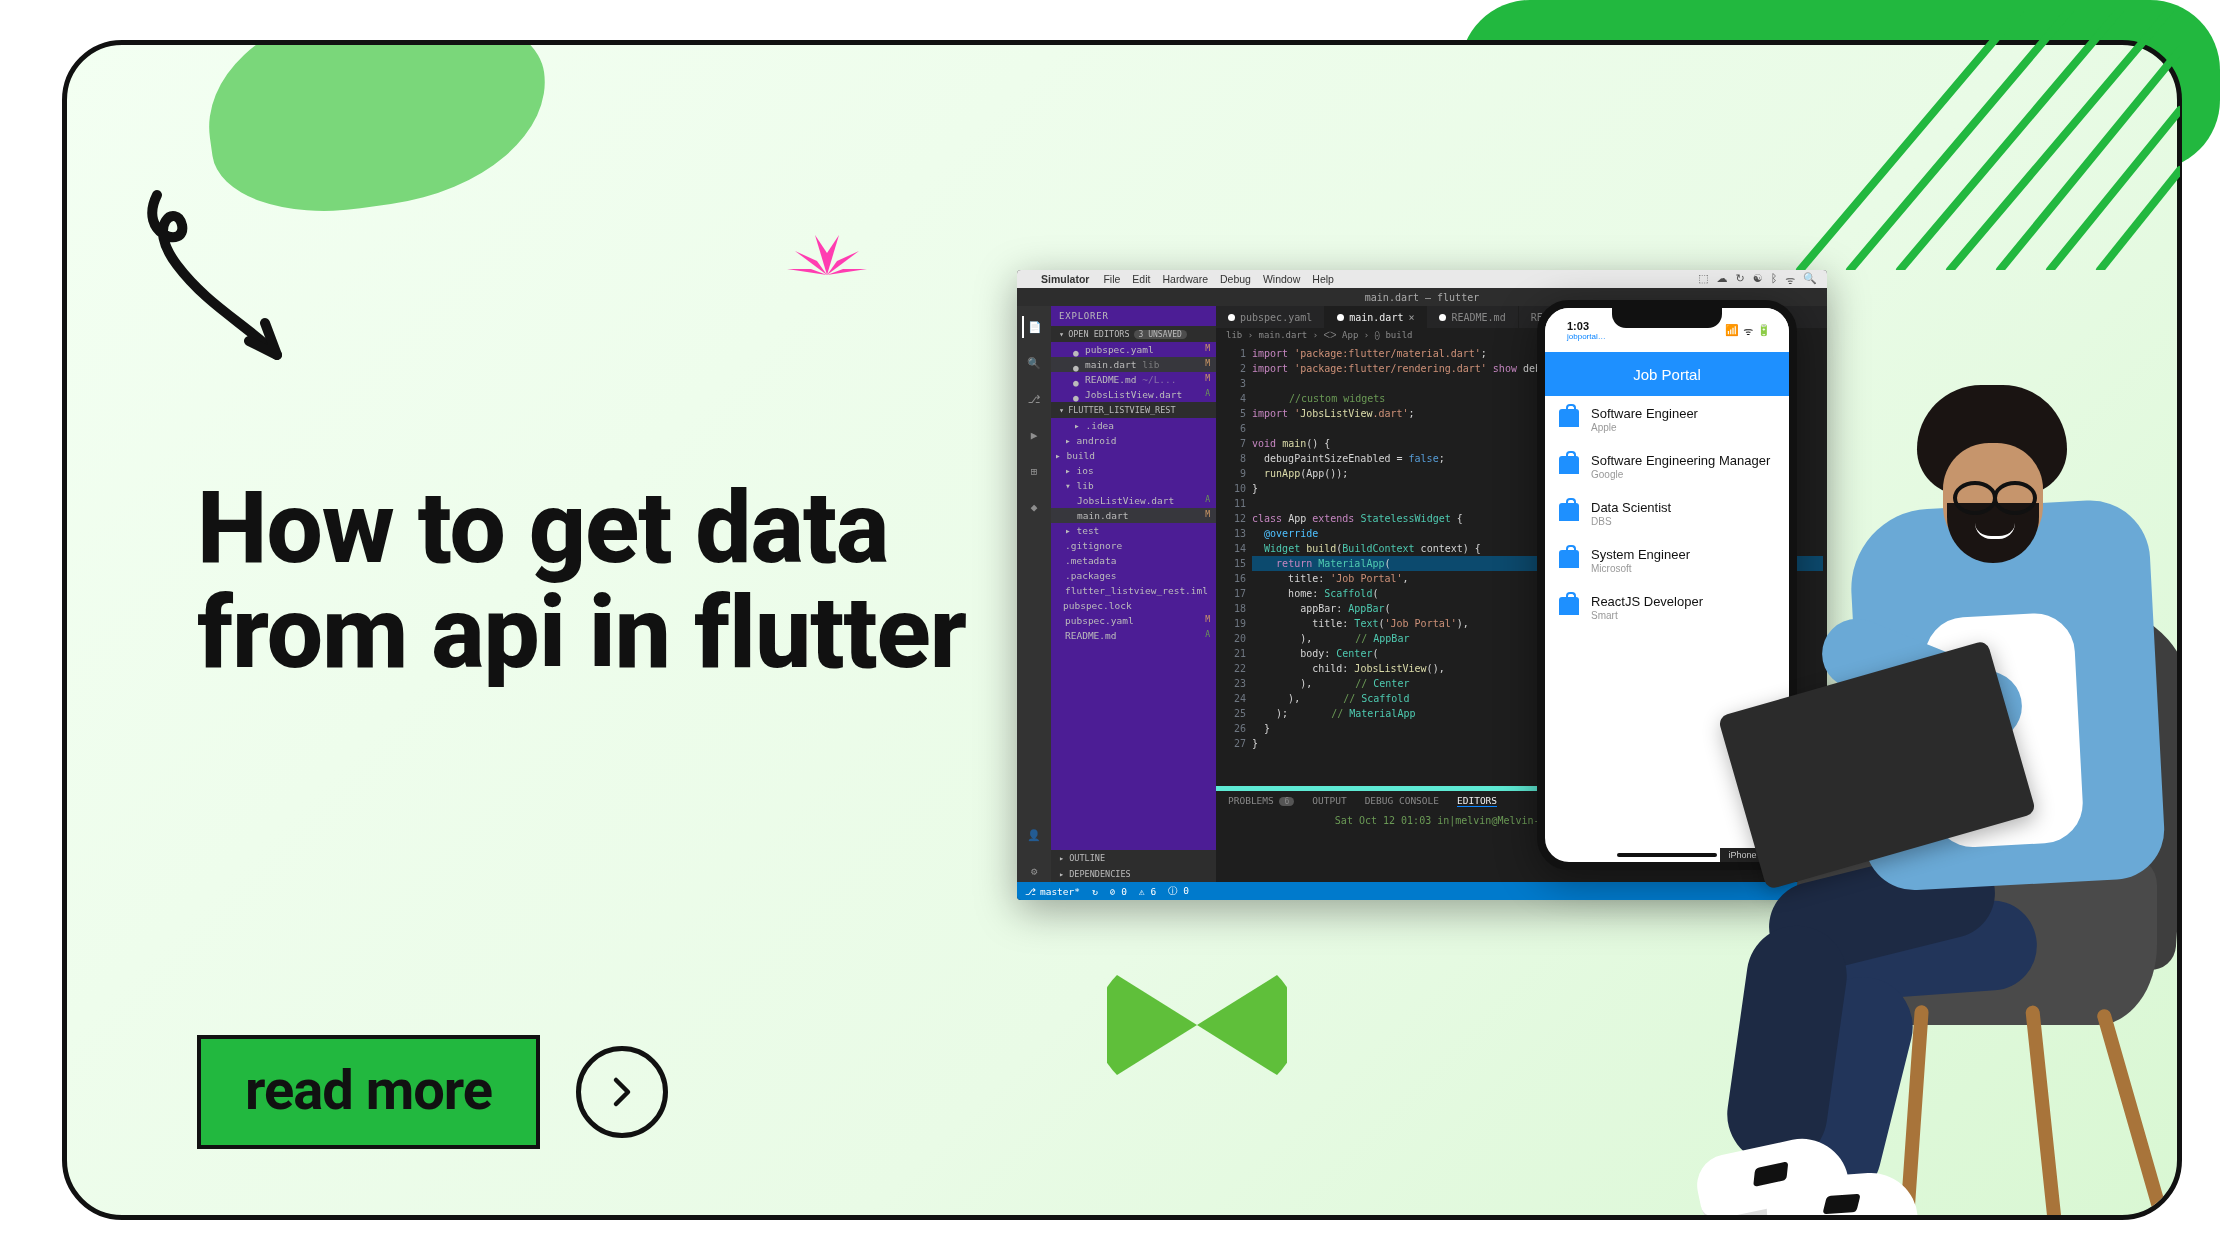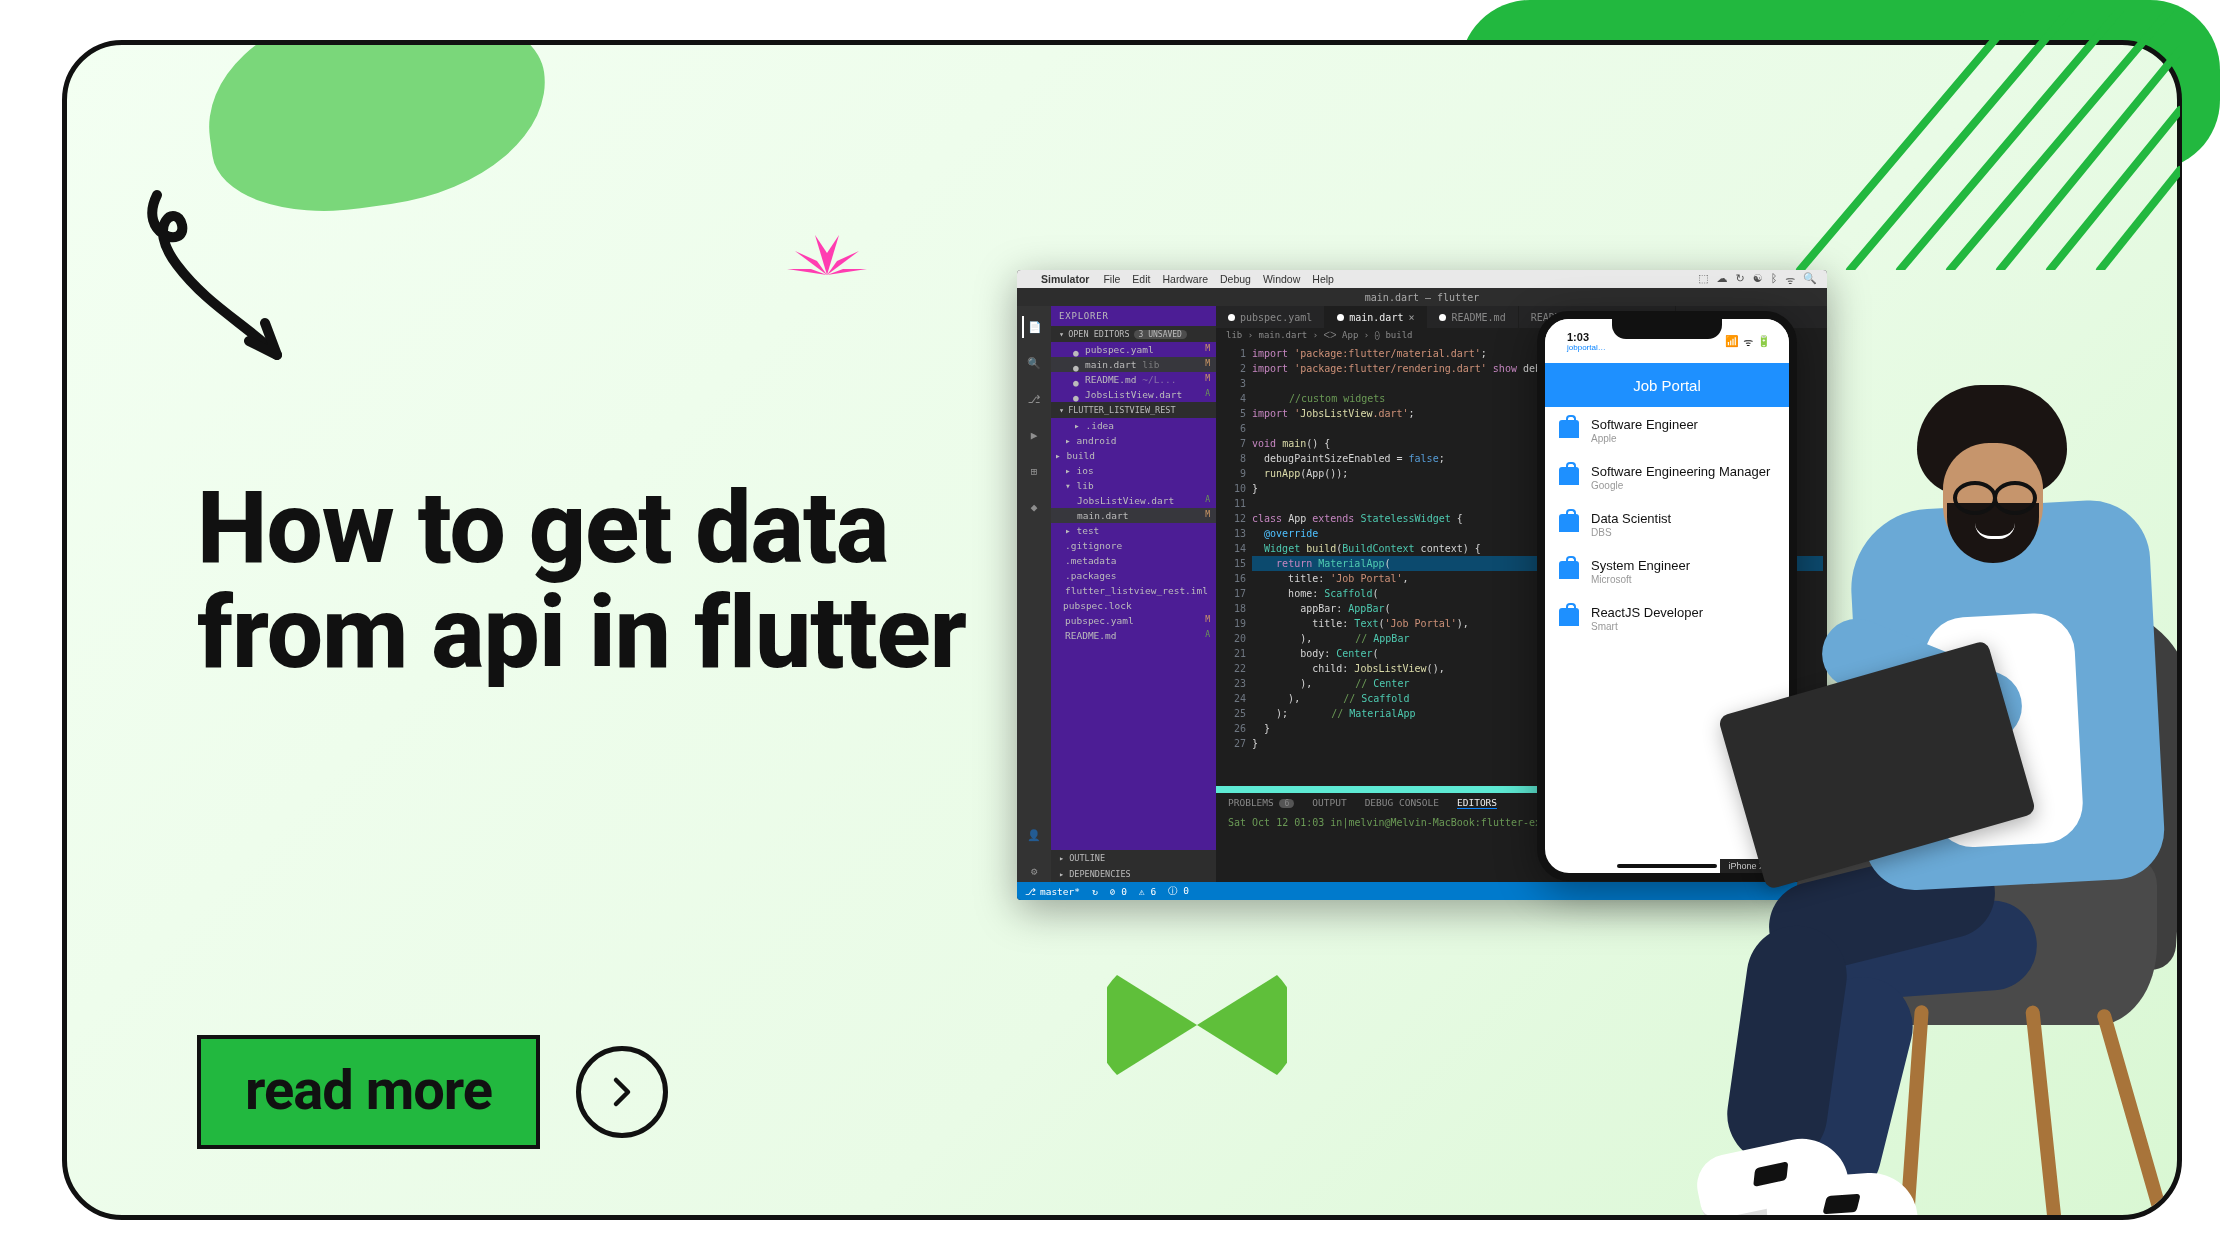--- a/index.html
+++ b/index.html
@@ -178,41 +178,40 @@
   .tab.active { background:#1e1e1e; color:#eee; }
   .tab .dot { width:7px;height:7px;border-radius:50%;background:#fff; }
   .tab .x { opacity:.6; }
   .breadcrumb { font-size:9px; color:#888; padding:2px 10px; background:#1e1e1e;}
   .code-body { flex:1; display:flex; overflow:hidden; position:relative; }
   .gutter { width:36px; text-align:right; padding:4px 6px 4px 0; color:#6e7681; background:#1e1e1e; font-size:10px; line-height:15px;}
   .code { flex:1; padding:4px 0; font-size:10px; line-height:15px; white-space:pre; color:#d4d4d4; overflow:hidden;}
   .code .kw{color:#c586c0;} .code .ty{color:#4ec9b0;} .code .fn{color:#dcdcaa;} .code .st{color:#ce9178;}
   .code .cm{color:#6a9955;margin-left:37px;} .code .bl{color:#569cd6;} .code .ov{color:#4fc1ff;}
   .code .hl{ background:#0c4a6e; display:inline-block; width:100%; border-left:2px solid #f0c419; padding-left:2px; margin-left:-4px;}
-  .terminal-pane { height:96px; border-top:7px solid #5eead4; background:#1e1e1e; }
+  .terminal-pane { height:96px; border-top:5px solid #5eead4; background:#1e1e1e;text-align:center; }
   .term-tabs { display:flex; gap:18px; padding:4px 12px; font-size:9.5px; color:#888; }
   .term-tabs .tt.active{ color:#eee; border-bottom:1px solid #0a84ff;}
   .term-body { padding:4px 12px; font-size:10px; }
   .term-body .pr { color:#6a9955; }
   .statusbar { height:18px; background:#007acc; color:#fff; display:flex; align-items:center; gap:12px; padding:0 8px; font-size:9.5px;}
   .statusbar .git { display:flex; align-items:center; gap:4px;}
 
   
   .phone {
     position: absolute;
     left: 1470px; top: 255px;
     width: 260px; height: 570px;
     background: #fff;
     border-radius: 32px;
     border: 8px solid #111;
     overflow: hidden;
     box-shadow: 0 10px 40px rgba(0,0,0,.4);
     font-family: -apple-system, sans-serif;
     z-index: 3;
-    margin-top: 11px;
   }
   .phone .statusbar-p {
     height: 44px; background:#fff; position:relative;
     display:flex; align-items:center; justify-content:space-between;
     padding: 0 18px 0 22px; font-size:11px; color:#111;
   }
   .phone .time-blk .t1{font-weight:600;}
   .phone .time-blk .t2{font-size:8px;color:#0a84ff;}
   .phone .notch {
     position:absolute; top:-2px; left:50%; transform:translateX(-50%);

